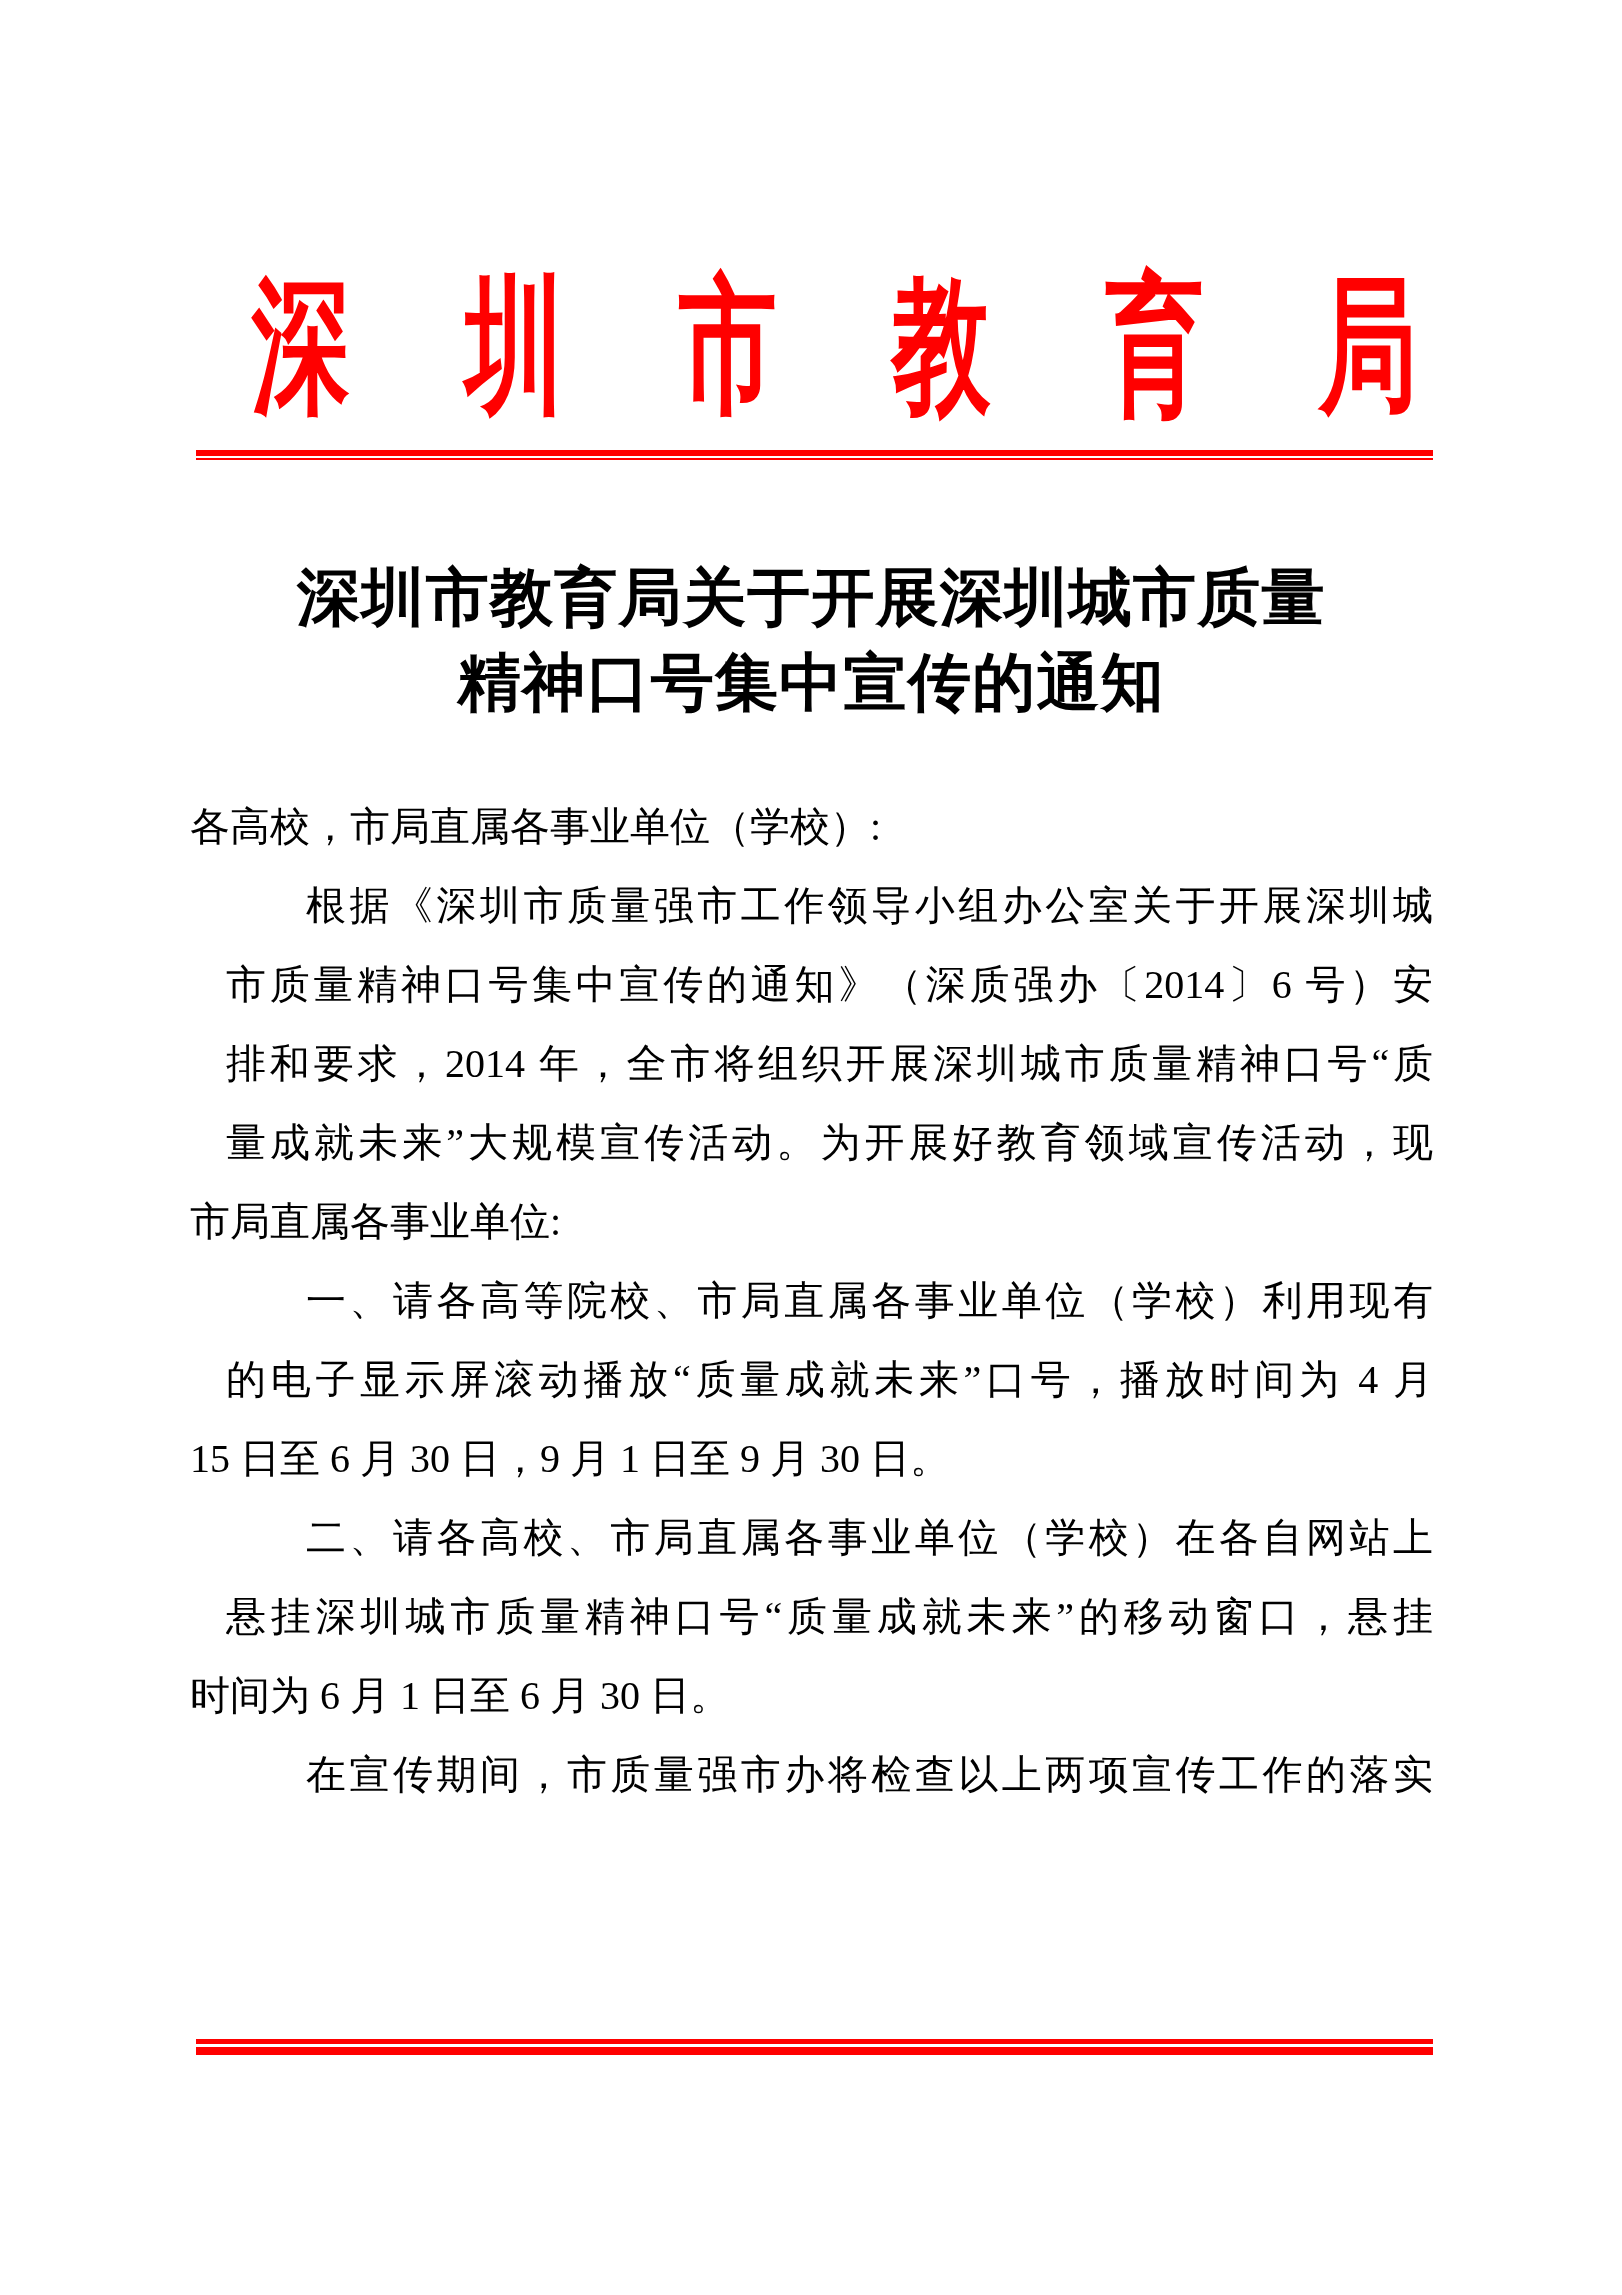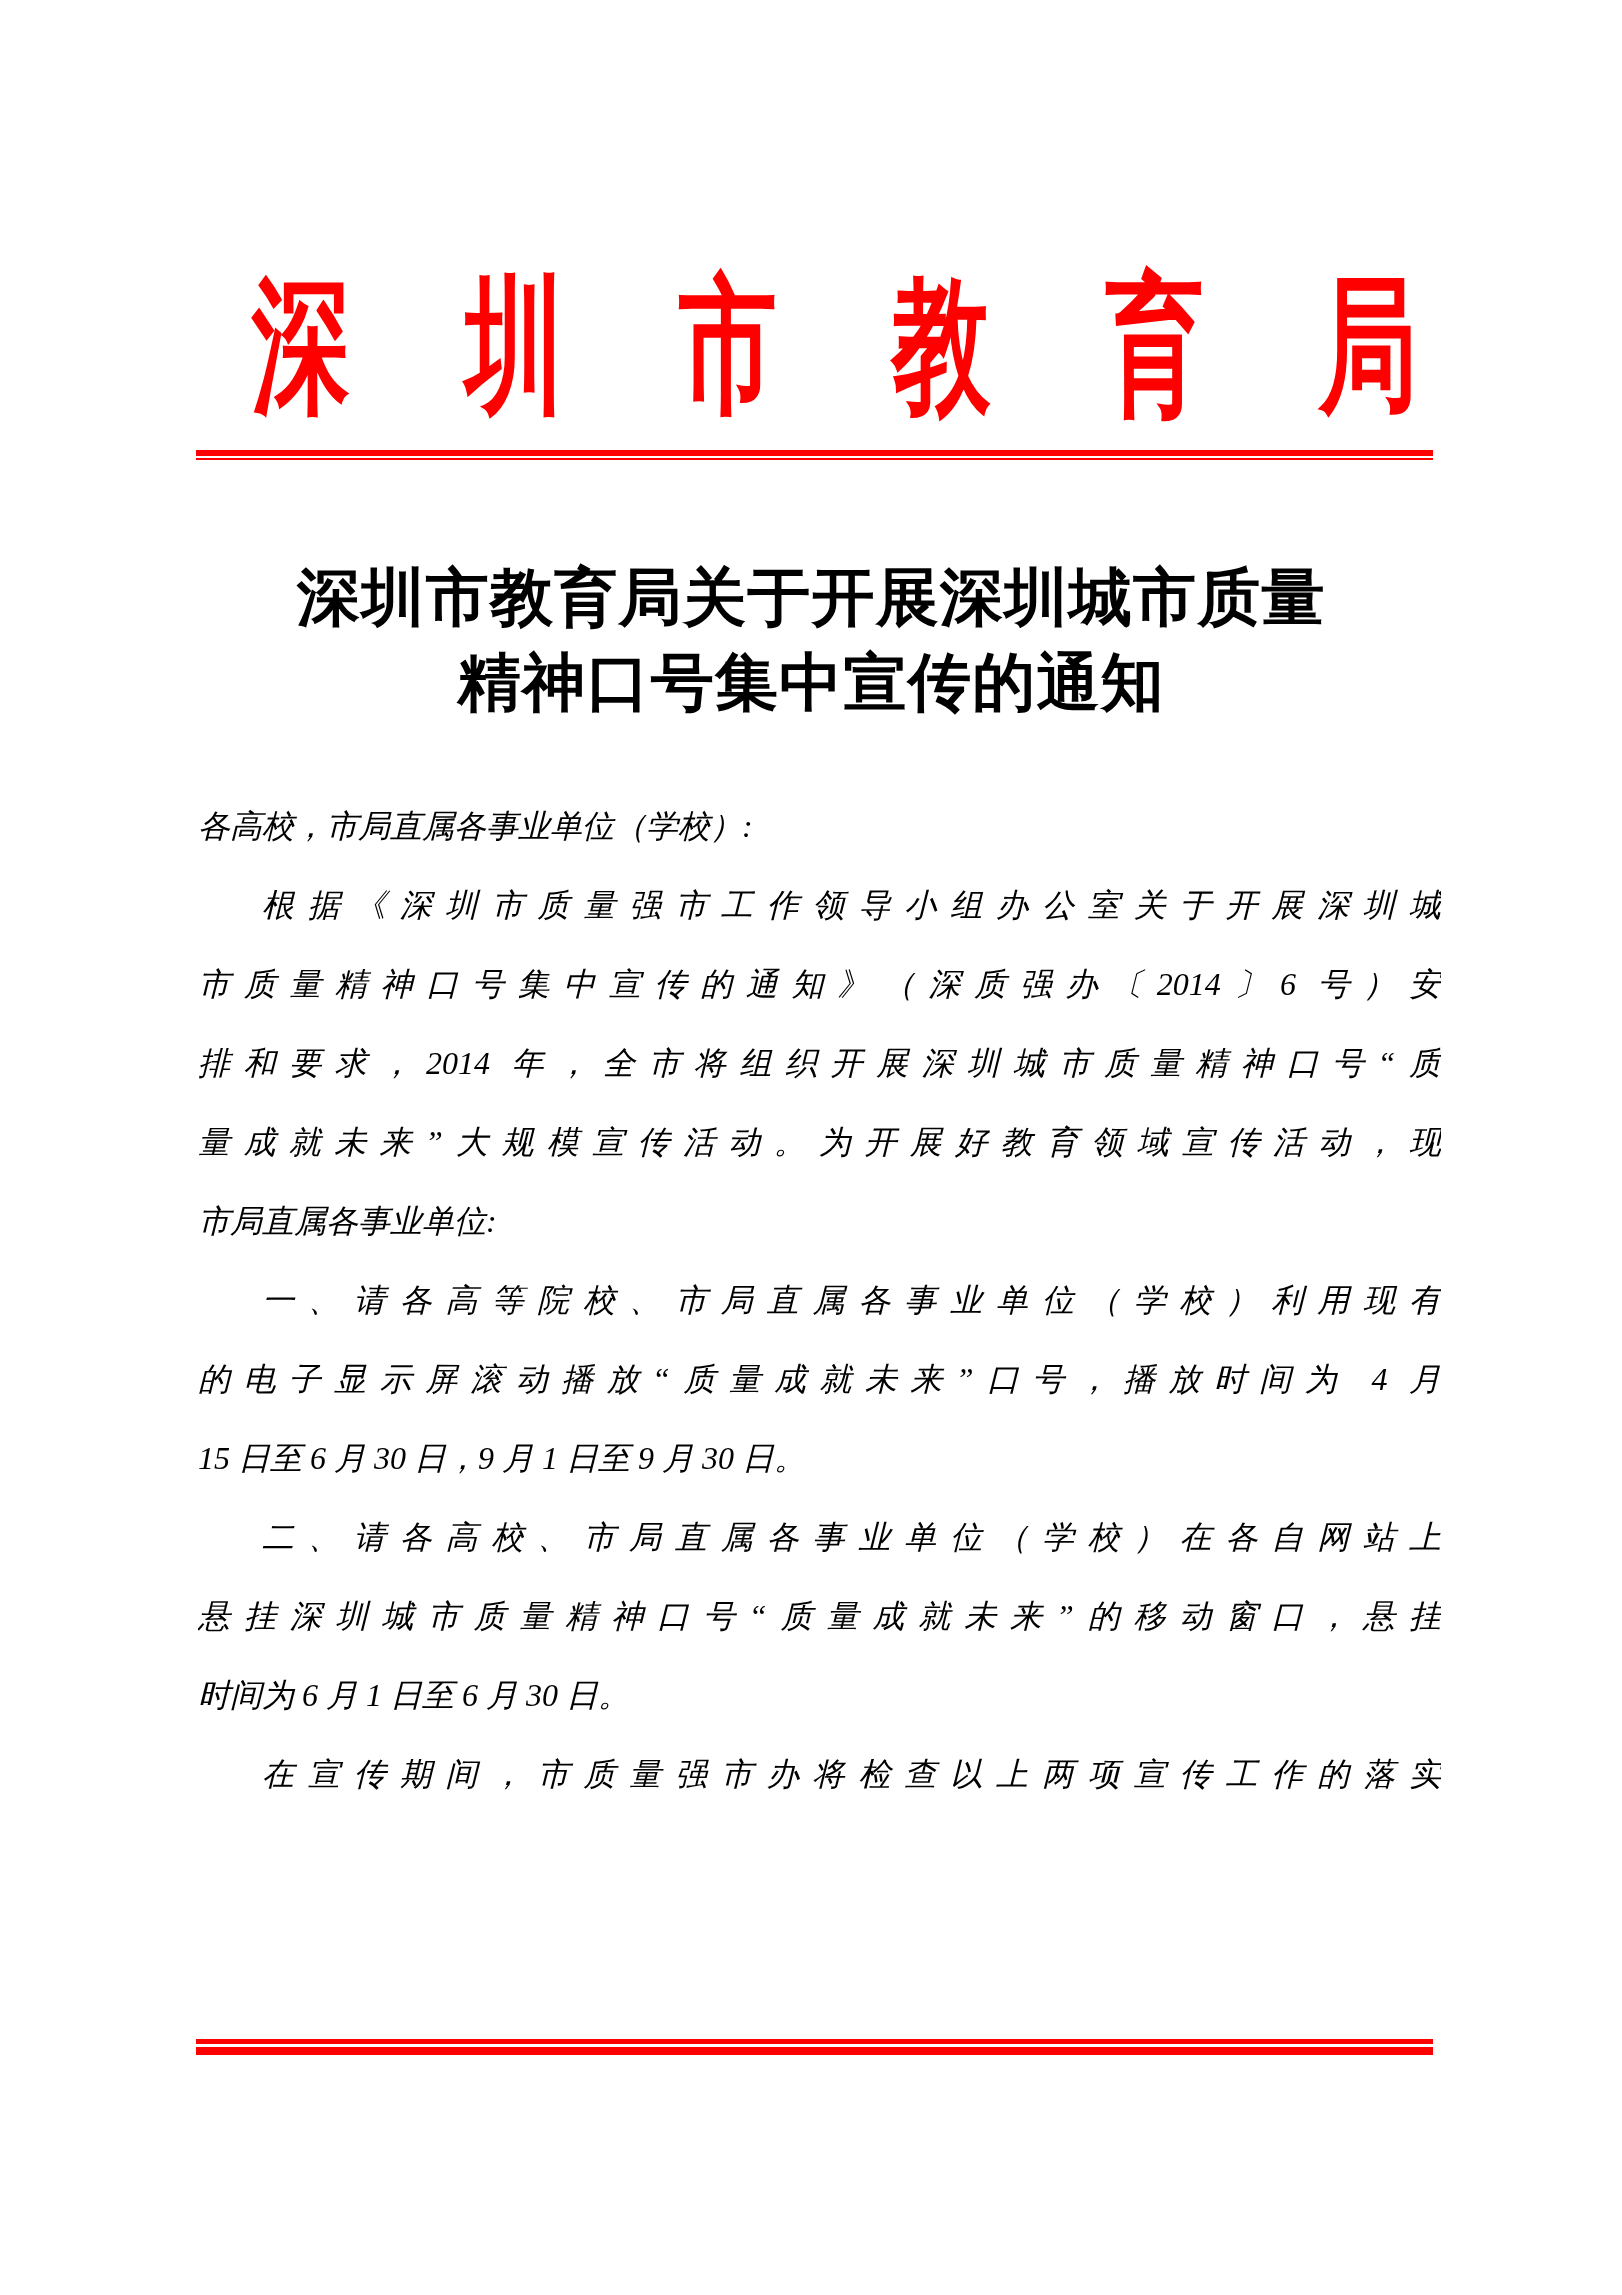--- a/index.html
+++ b/index.html
@@ -64,35 +64,35 @@
     font-size: 63px;
     font-weight: 700;
     line-height: 85px;
     letter-spacing: 1.3px;
     font-family: Liberation Mono, monospace;
   }
 
   
   .doc-body {
     position: absolute;
-    left: 198px;
+    left: 190px;
     top: 787px;
     width: 1243px;
-    font-size: 32px;
+    font-size: 40px;
     line-height: 79px;
-    font-style: italic;
   }
   .doc-body .line {
     height: 79px;
     overflow: hidden;
     white-space: normal;
   }
   .doc-body .line.fill {
     text-align: justify;
     text-align-last: justify;
+    margin-left: 36px;
   }
   .doc-body .line.indent {
     text-indent: 2em;
   }
 </style>
 </head>
 <body>
 
 <div class="page">
 

